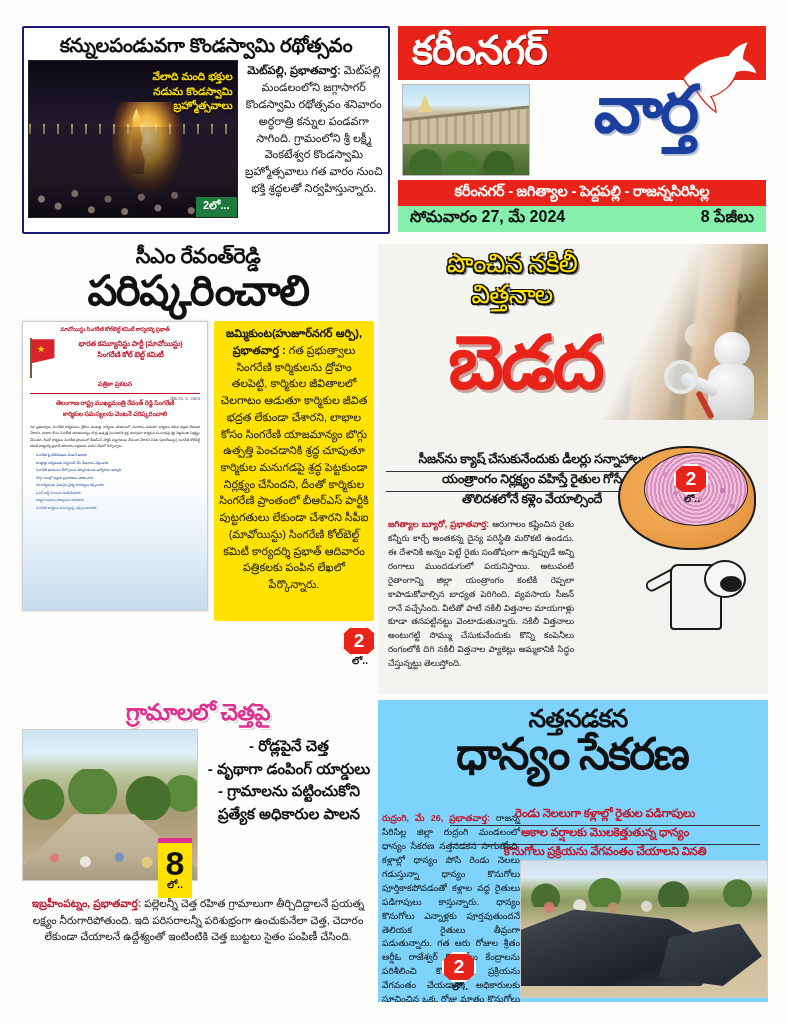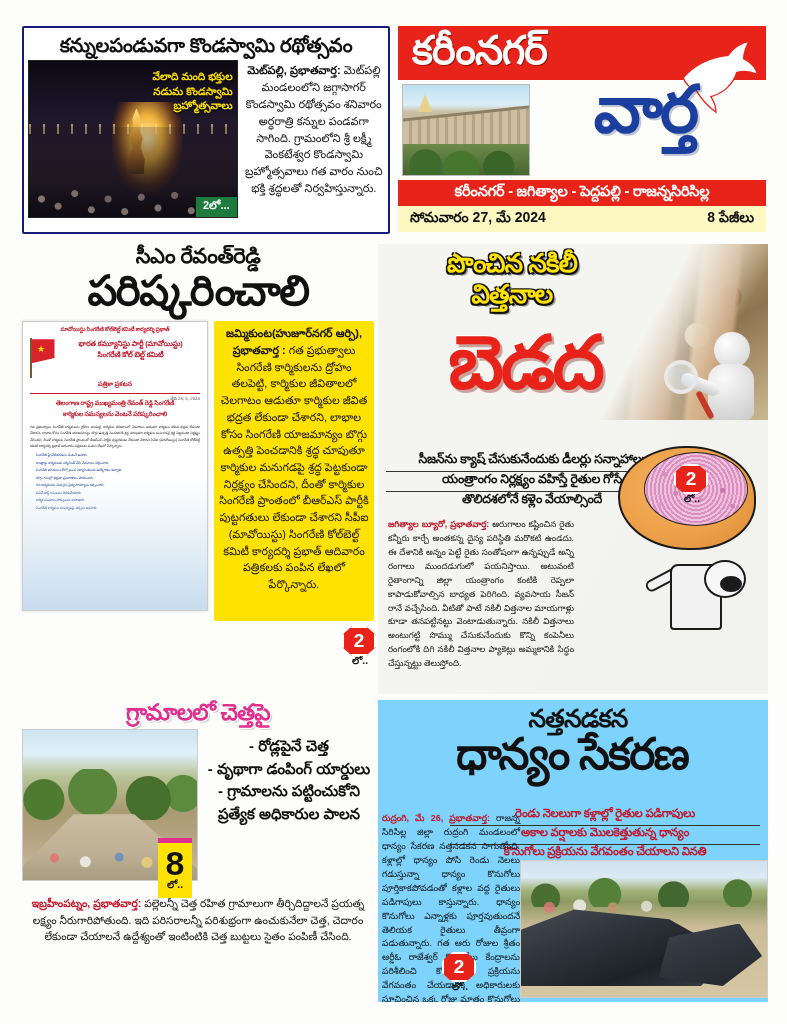--- a/index.html
+++ b/index.html
@@ -123,21 +123,21 @@
     letter-spacing:-3px; text-align:center;
     text-shadow: 2px 2px 0 rgba(10,30,90,.25);
   }
   #mh-editions {
     position:absolute; left:0; top:154px; width:100%; height:26px;
     background:#e8231a; color:#fff; font-size:14.5px; font-weight:bold;
     display:flex; align-items:center; justify-content:center; letter-spacing:-0.2px;
   }
   #mh-datebar {
     position:absolute; left:0; top:180px; width:100%; height:26px;
-    background:#fef9c3; color:#111; font-size:14px; font-weight:bold;
+    background:#86efac; color:#111; font-size:16px; font-weight:bold;
     display:flex; align-items:center; justify-content:space-between;
     padding:8px 12px;
   }
 
   
   #story2 { left: 22px; top: 244px; width: 352px; height: 450px; }
   #s2-kicker {
     font-size:21px; font-weight:bold; color:#111; text-align:center; line-height:1.1;
     letter-spacing:-0.5px;
   }
@@ -224,21 +224,21 @@
     background:
       linear-gradient(96deg, rgba(0,0,0,0) 44%, rgba(214,178,138,.92) 46%, rgba(196,156,116,.9) 60%, rgba(0,0,0,0) 62%),
       linear-gradient(96deg, rgba(0,0,0,0) 66%, rgba(220,186,146,.92) 68%, rgba(200,160,120,.9) 82%, rgba(0,0,0,0) 84%);
   }
   #s3-white {
     position:absolute; left:0; top:0; width:100%; height:100%;
     background: linear-gradient(118deg, #f4f4f0 0%, #f4f4f0 50%, rgba(244,244,240,.0) 64%);
   }
   #s3-kicker {
     position:absolute; left:14px; top:4px; width:240px;
-    color:#ffe200; font-size:26px; font-weight:bold; line-height:1.18;
+    color:#ffe200; font-size:26px; font-weight:normal; line-height:1.18;
     letter-spacing:-0.8px; text-align:center;
     text-shadow: -1.5px -1.5px 0 #111, 1.5px -1.5px 0 #111, -1.5px 1.5px 0 #111, 1.5px 1.5px 0 #111, 3px 3px 0 rgba(0,0,0,.35);
   }
   #s3-main {
     position:absolute; left:8px; top:82px; width:278px;
     color:#e8231a; font-size:74px; font-weight:bold; line-height:1;
     letter-spacing:-3px; text-align:center;
     text-shadow: 2.5px 2.5px 0 rgba(120,10,5,.35), -1px -1px 0 #fff;
   }
   .s3-sub {

